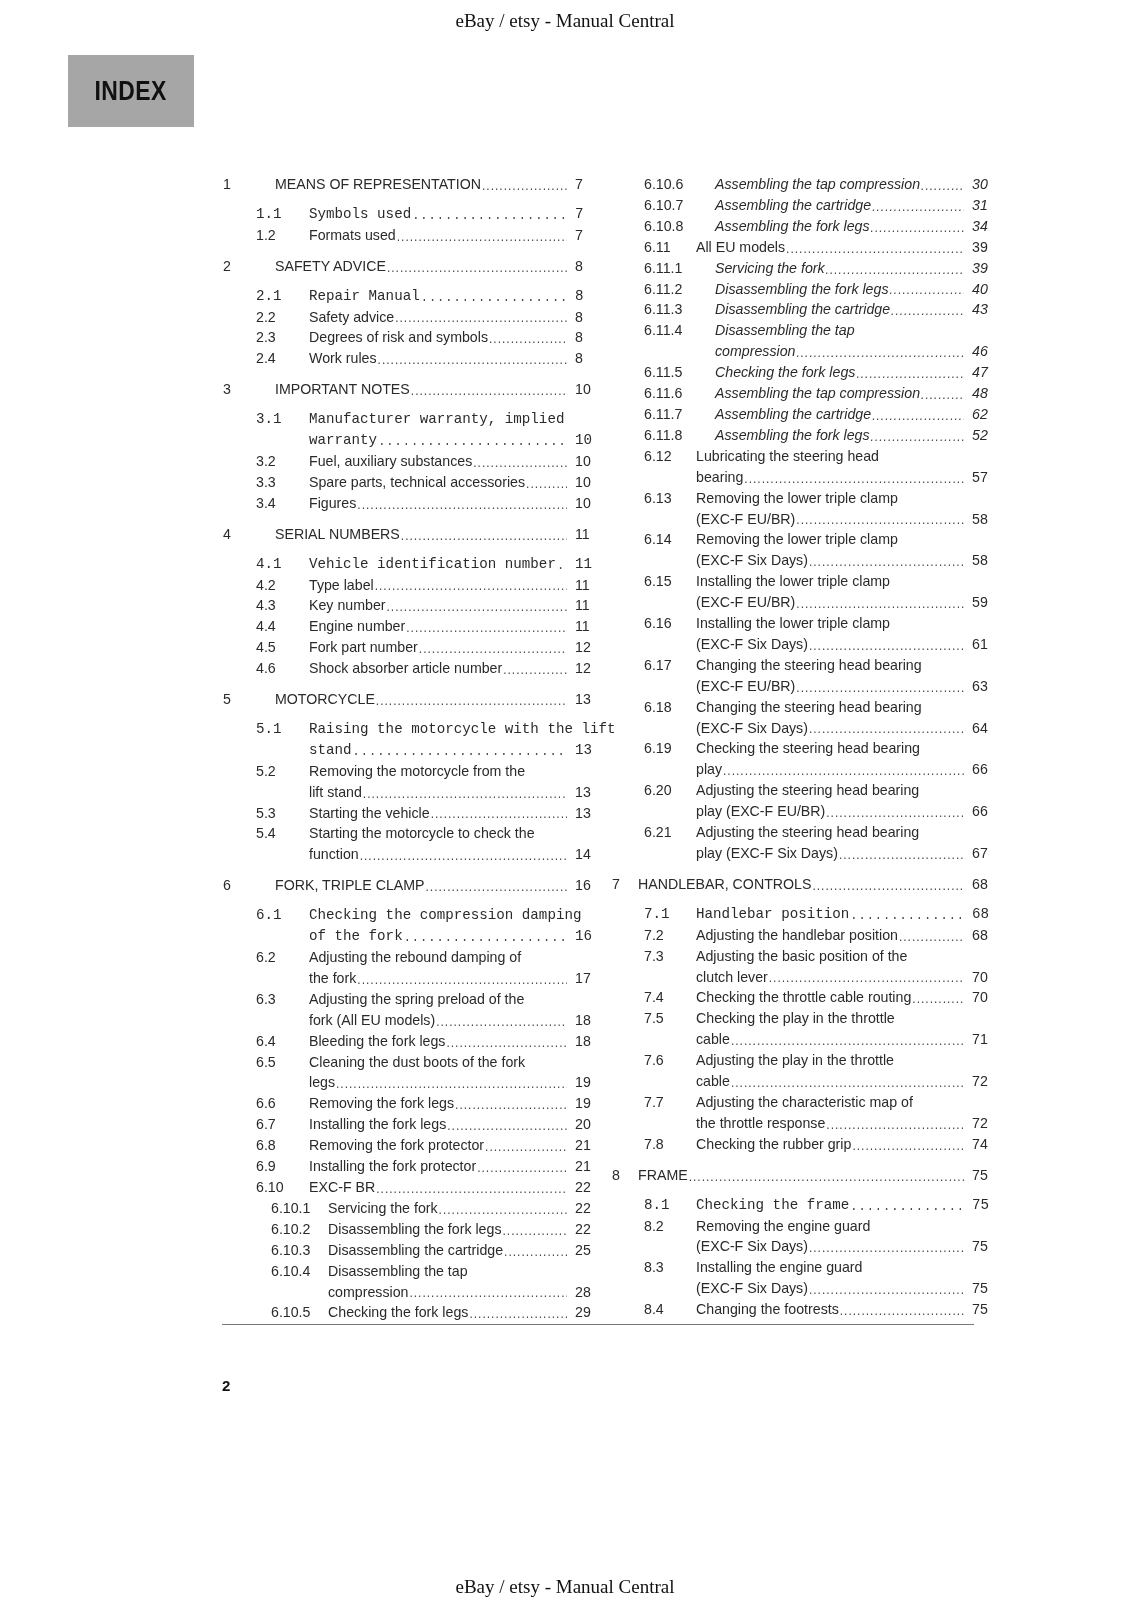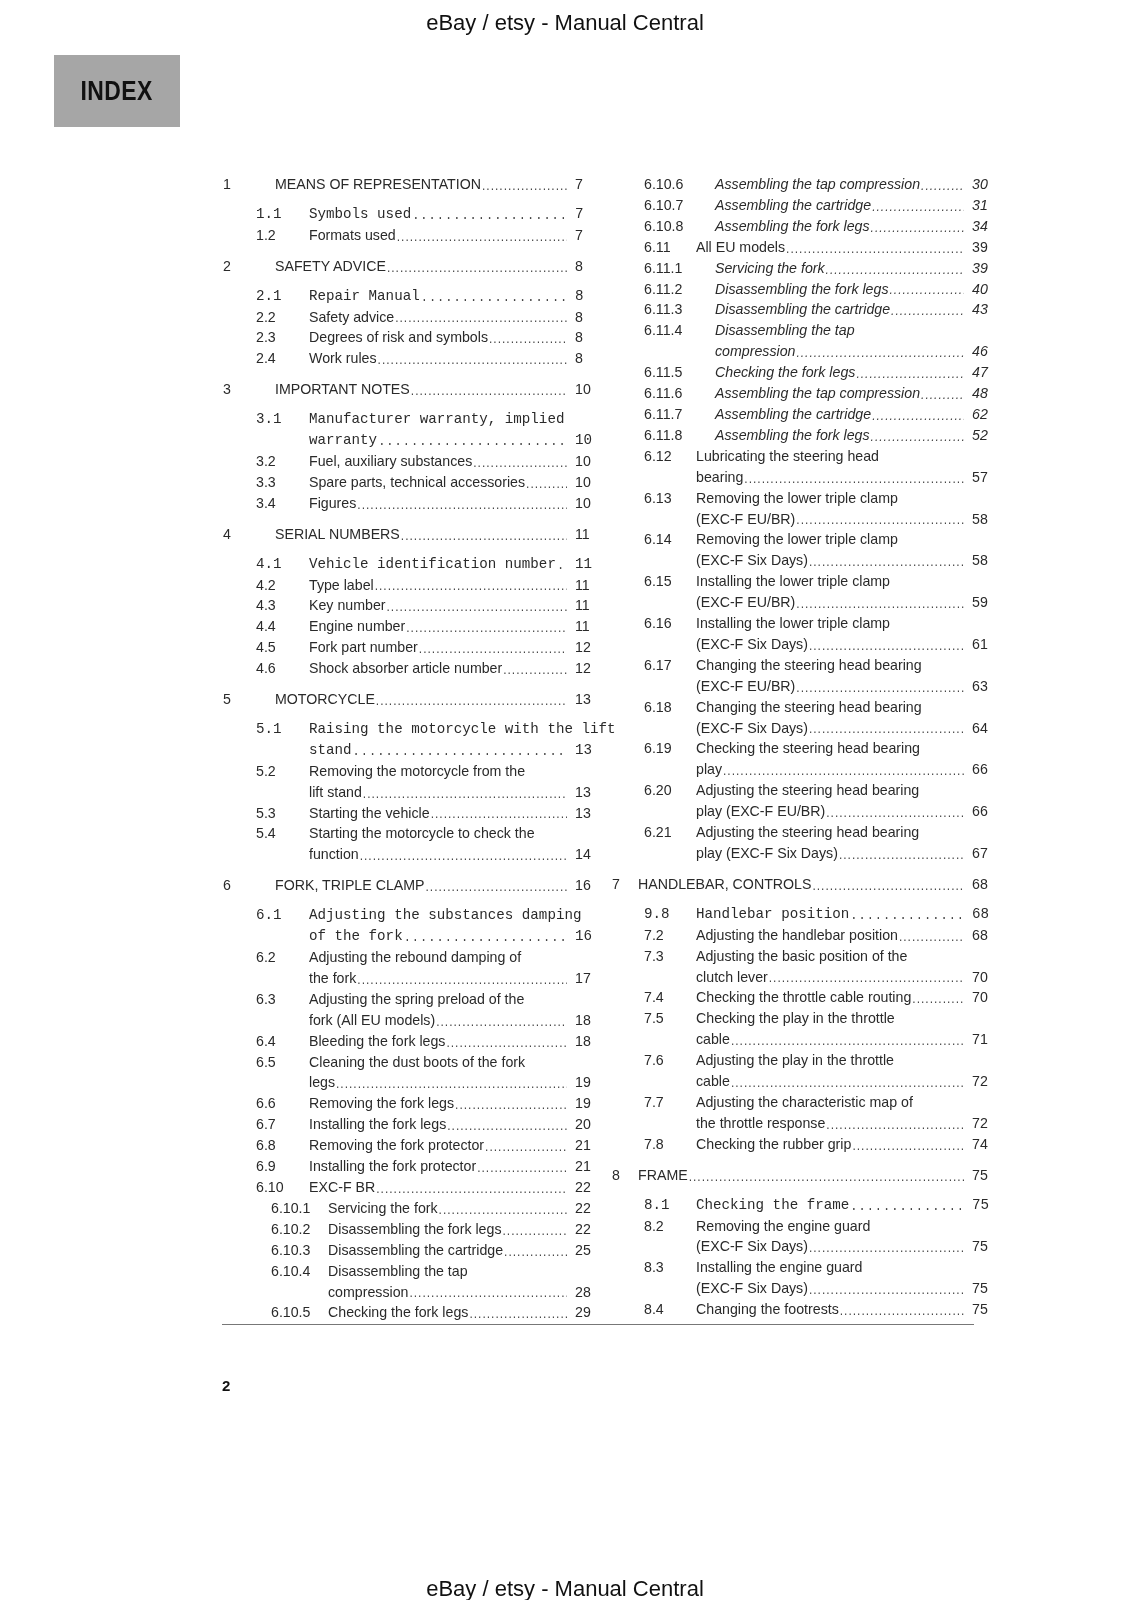--- a/index.html
+++ b/index.html
@@ -1,22 +1,22 @@
 <!DOCTYPE html>
 <html><head>
 <meta charset="utf-8">
 <style>
   html, body { margin:0; padding:0; background:#ffffff; }
   body { width:1130px; height:1600px; position:relative; overflow:hidden;
          font-family:"Liberation Sans", sans-serif; color:#2a2a2a; }
   .watermark { position:absolute; left:0; width:1130px; text-align:center;
-               font-family:Liberation Sans, sans-serif; font-size:22px; color:#111; letter-spacing:0; }
+               font-family:Liberation Serif, serif; font-size:19px; color:#111; letter-spacing:0; }
   .watermark.top { top:10px; }
   .watermark.bottom { top:1576px; }
-  .index-badge { position:absolute; left:54px; top:55px; width:126px; height:72px;
+  .index-badge { position:absolute; left:68px; top:55px; width:126px; height:72px;
                  background:#a6a6a6; display:flex; align-items:center; justify-content:center; }
   .index-badge span { font-family:"Liberation Sans", sans-serif; font-weight:bold; font-size:27px;
                       color:#111; transform:scaleX(0.85); letter-spacing:0.5px; }
   .col { position:absolute; top:174px; }
   .col.left { left:223px; width:372px; }
   .col.right { left:620px; width:372px; }
   .entry { position:relative; font-size:14.2px; line-height:20.9px; }
   .entry .num { position:absolute; top:0; }
   .entry .body { display:block; }
   .entry .line { display:flex; align-items:flex-end; white-space:nowrap; }
@@ -322,21 +322,21 @@
           <span class="t">FORK, TRIPLE CLAMP</span>
           <span class="dots">........................................................................................................................</span>
           <span class="pg">16</span>
         </div>
       </span>
     </div>
     <div class="entry l2 after-l1">
       <span class="num">6.1</span>
       <span class="body">
         <div class="line">
-          <span class="t">Adjusting the substances damping</span>
+          <span class="t">Checking the compression damping</span>
         </div>
         <div class="line">
           <span class="t">of the fork</span>
           <span class="dots">........................................................................................................................</span>
           <span class="pg">16</span>
         </div>
       </span>
     </div>
     <div class="entry l2">
       <span class="num">6.2</span>
@@ -749,21 +749,21 @@
       <span class="num">7</span>
       <span class="body">
         <div class="line">
           <span class="t">HANDLEBAR, CONTROLS</span>
           <span class="dots">........................................................................................................................</span>
           <span class="pg">68</span>
         </div>
       </span>
     </div>
     <div class="entry l2 after-l1">
-      <span class="num">9.8</span>
+      <span class="num">7.1</span>
       <span class="body">
         <div class="line">
           <span class="t">Handlebar position</span>
           <span class="dots">........................................................................................................................</span>
           <span class="pg">68</span>
         </div>
       </span>
     </div>
     <div class="entry l2">
       <span class="num">7.2</span>

